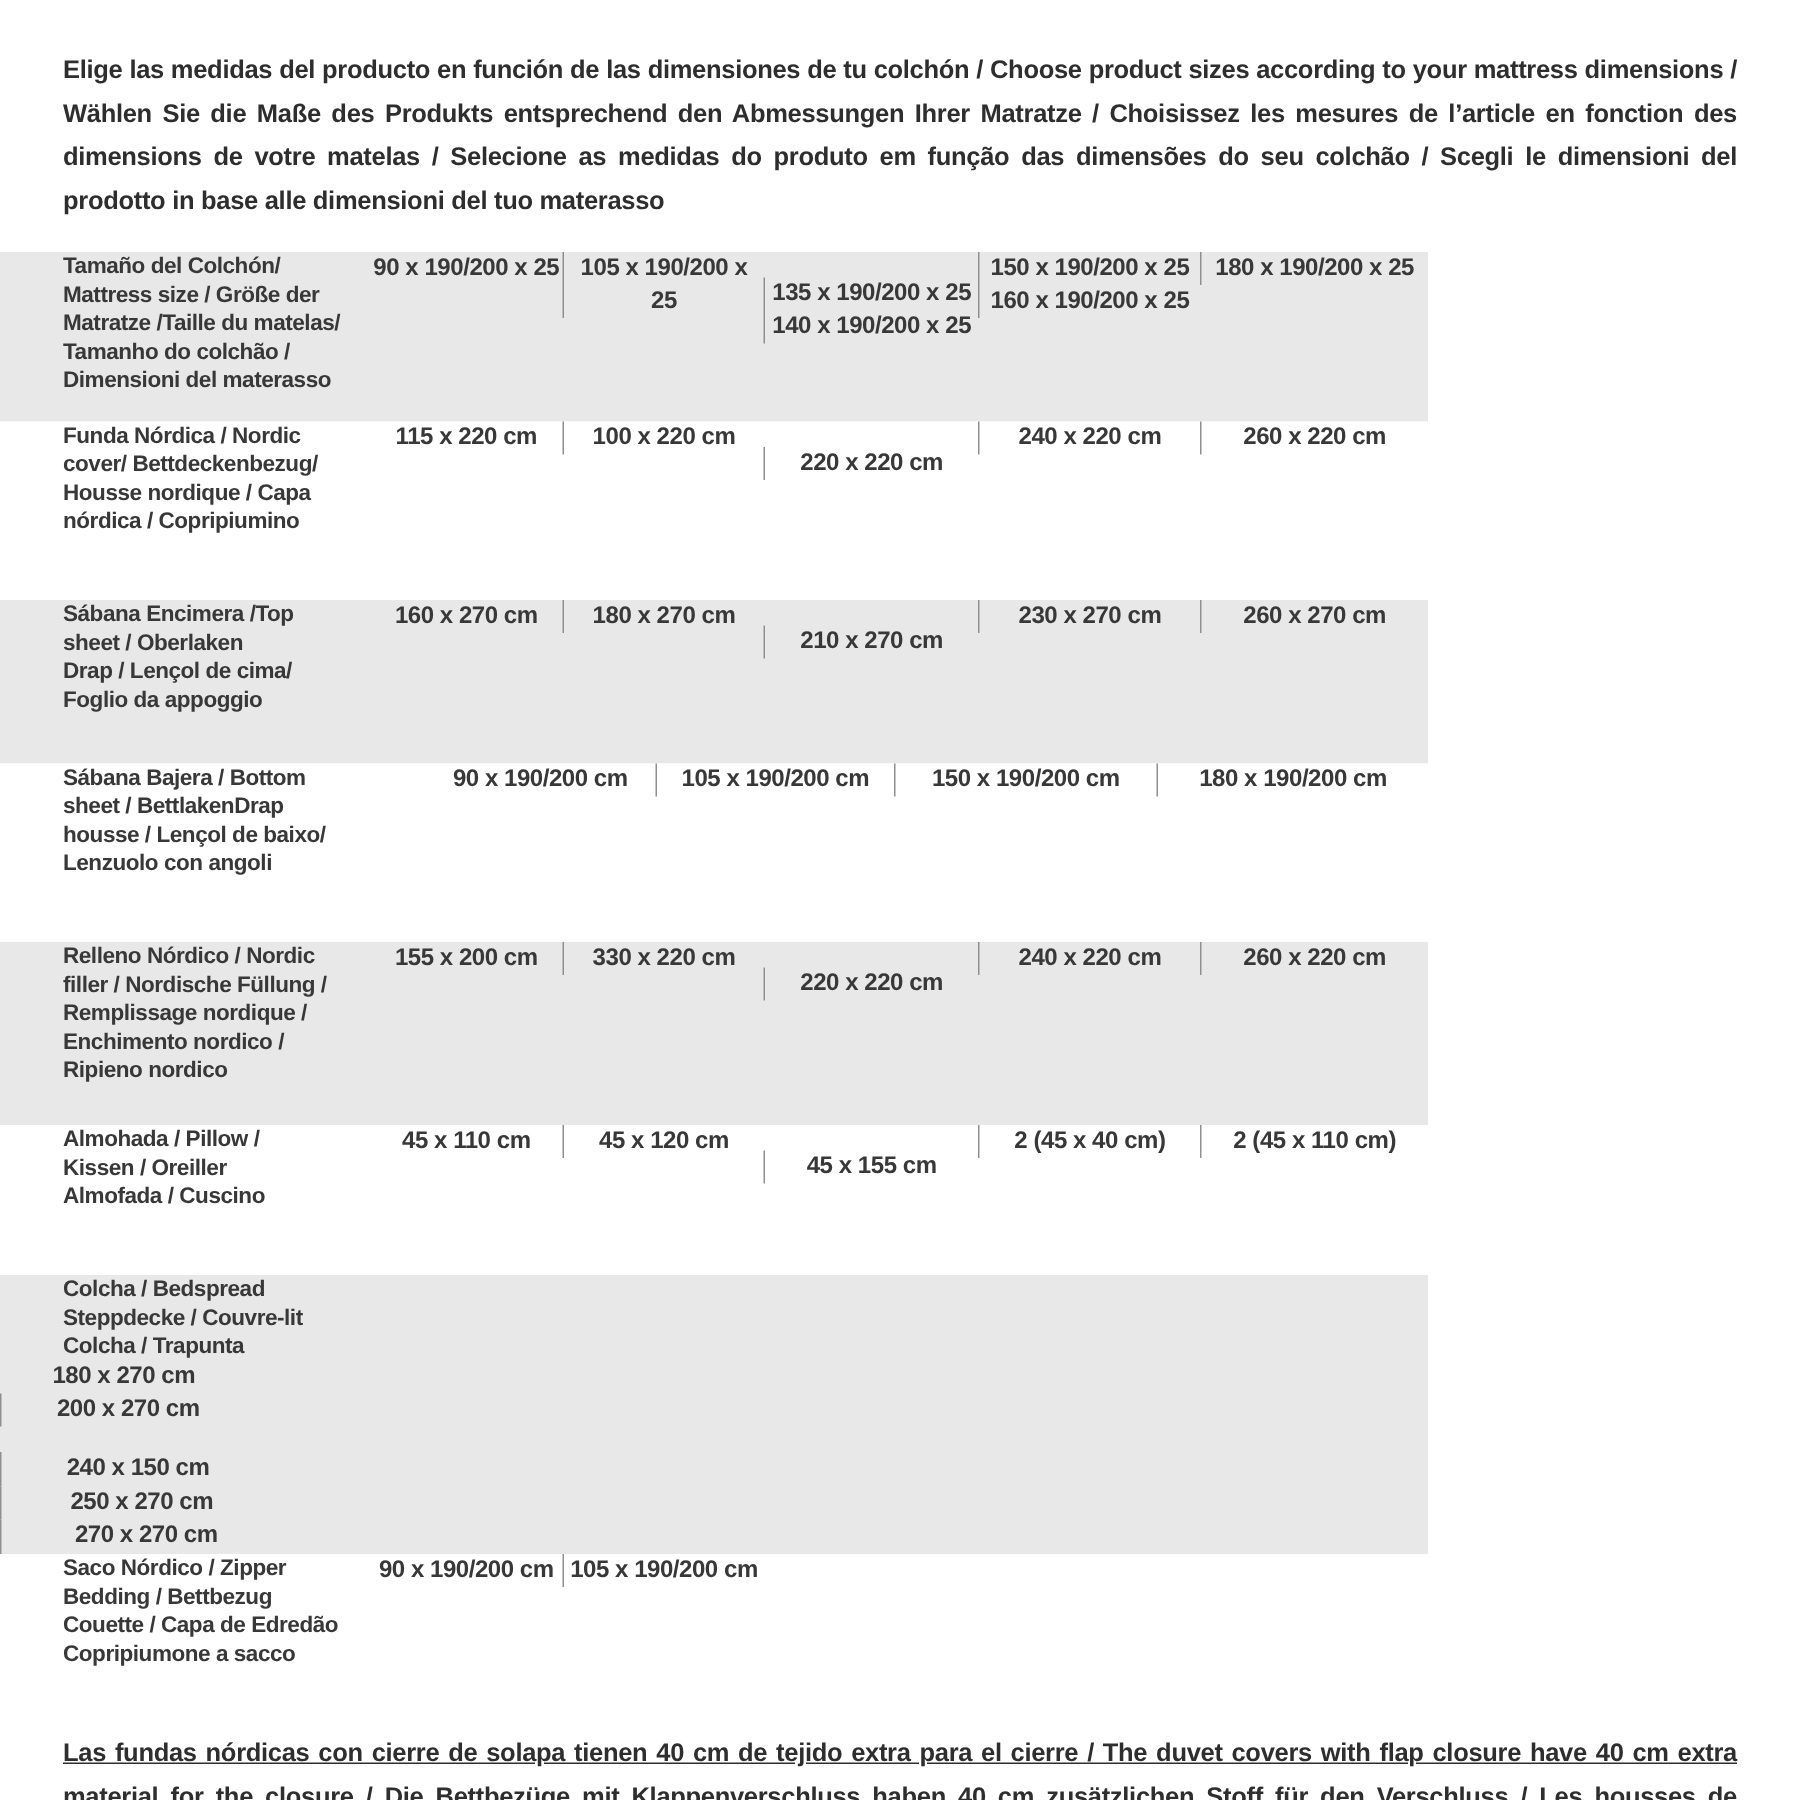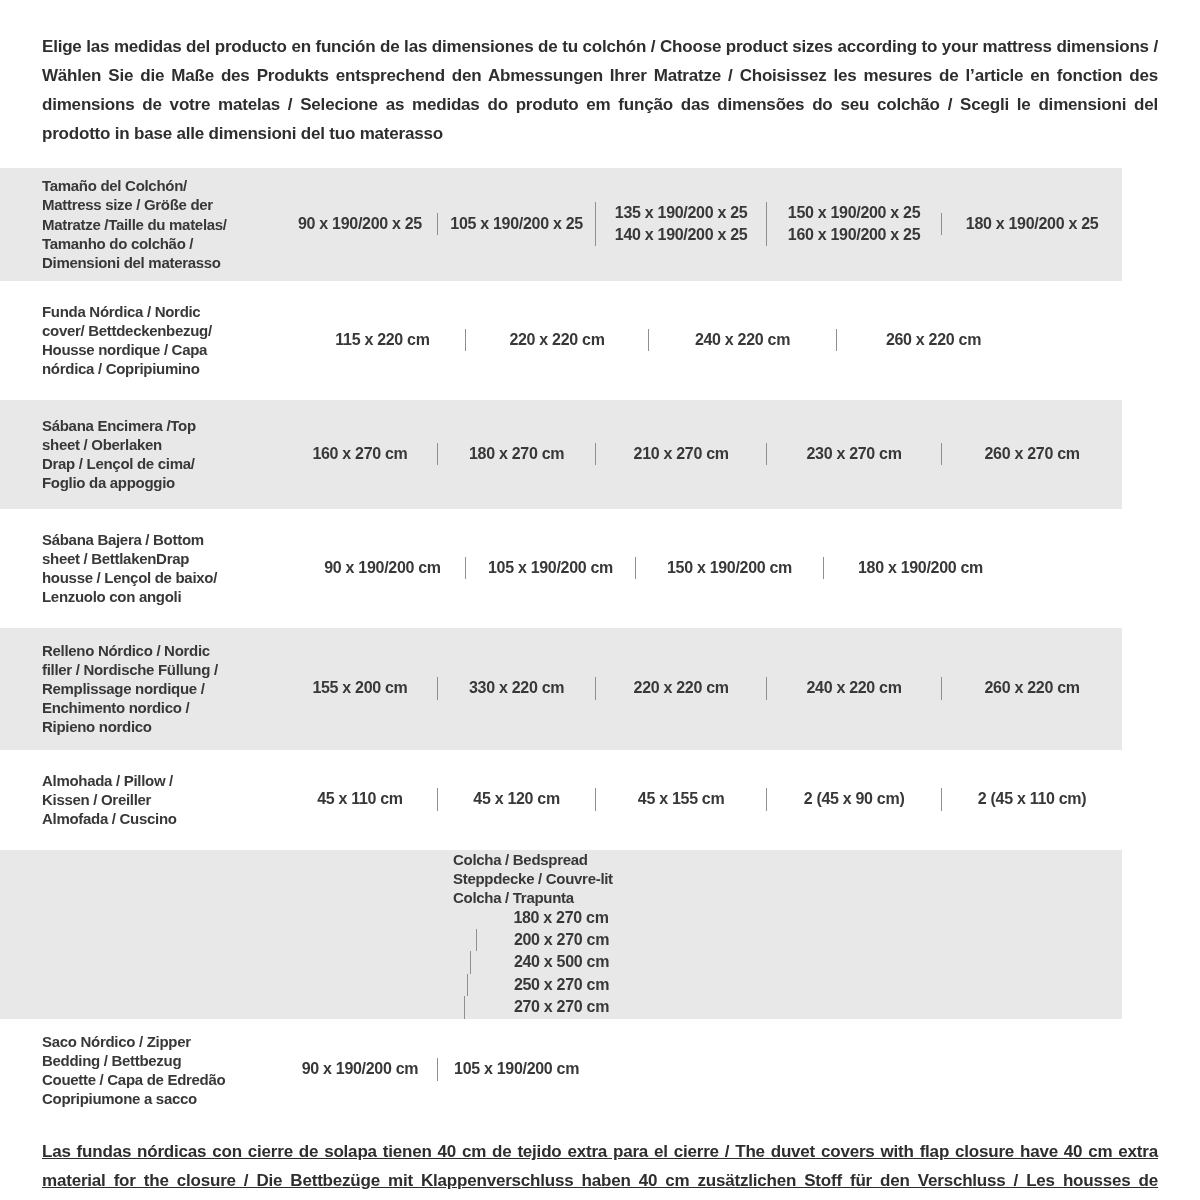--- a/index.html
+++ b/index.html
@@ -30,22 +30,22 @@
   .intro { padding-top: 33px; }
   .footer-note { padding-top: 17px; text-decoration: underline; }
 
   .size-table {
     margin-top: 19px;
     width: 1200px;
     color: #383838;
   }
   .trow {
     display: flex;
-    width: 1122px;
-    align-items: center;
+    width: 952px;
+    align-items: flex-start;
   }
   
   .trow:nth-child(odd) { background: #e8e8e8; }
   .trow:nth-child(even) { background: #ffffff; }
 
   
   .trow:nth-child(1) { min-height: 113px; }
   .trow:nth-child(2) { min-height: 119px; }
   .trow:nth-child(3) { min-height: 109px; }
   .trow:nth-child(4) { min-height: 119px; }
@@ -71,21 +71,21 @@
     text-align: left;
   }
   .cell.val {
     justify-content: center;
     text-align: center;
     font-size: 16px;
     line-height: 1.4;
   }
   .cell.c1 { width: 165px; }
   .cell.c2 { width: 170px; }
-  .cell.c3 { width: 183px; }
+  .cell.c3 { width: 183px; margin-top: 17px; }
   .cell.c4 { width: 188px; }
   .cell.c5 { width: 194px; }
   .cell.sep { border-left: 1px solid #8f8f8f; }
 </style>
 </head>
 <body>
 
 <div class="page">
 
   <p class="intro">Elige las medidas del producto en función de las dimensiones de tu colchón / Choose product sizes according to your mattress dimensions / Wählen Sie die Maße des Produkts entsprechend den Abmessungen Ihrer Matratze / Choisissez les mesures de l’article en fonction des dimensions de votre matelas / Selecione as medidas do produto em função das dimensões do seu colchão / Scegli le dimensioni del prodotto in base alle dimensioni del tuo materasso</p>
@@ -106,20 +106,21 @@
 160 x 190/200 x 25</div>
       <div class="cell val c5 sep">180 x 190/200 x 25</div>
     </div>
 
     <div class="trow">
       <div class="cell label">Funda Nórdica /  Nordic
 cover/ Bettdeckenbezug/
 Housse nordique  / Capa
 nórdica / Copripiumino</div>
       <div class="cell val c1">115 x 220 cm</div>
+      <div class="cell val c2 sep">100 x 220 cm</div>
       <div class="cell val c3 sep">220 x 220 cm</div>
       <div class="cell val c4 sep">240 x 220 cm</div>
       <div class="cell val c5 sep">260 x 220 cm</div>
     </div>
 
     <div class="trow">
       <div class="cell label">Sábana Encimera /Top
 sheet / Oberlaken
 Drap / Lençol de cima/
 Foglio da appoggio</div>
@@ -154,31 +155,31 @@
       <div class="cell val c5 sep">260 x 220 cm</div>
     </div>
 
     <div class="trow">
       <div class="cell label">Almohada  / Pillow /
 Kissen / Oreiller
 Almofada / Cuscino</div>
       <div class="cell val c1">45 x 110 cm</div>
       <div class="cell val c2 sep">45 x 120 cm</div>
       <div class="cell val c3 sep">45 x 155 cm</div>
-      <div class="cell val c4 sep">2 (45 x 90 cm)</div>
+      <div class="cell val c4 sep">2 (45 x 40 cm)</div>
       <div class="cell val c5 sep">2 (45 x 110 cm)</div>
     </div>
 
     <div class="trow">
       <div class="cell label">Colcha / Bedspread
 Steppdecke / Couvre-lit
 Colcha / Trapunta</div>
       <div class="cell val c1">180 x 270 cm</div>
       <div class="cell val c2 sep">200 x 270 cm</div>
-      <div class="cell val c3 sep">240 x 500 cm</div>
+      <div class="cell val c3 sep">240 x 150 cm</div>
       <div class="cell val c4 sep">250 x 270 cm</div>
       <div class="cell val c5 sep">270 x 270 cm</div>
     </div>
 
     <div class="trow">
       <div class="cell label">Saco Nórdico / Zipper
 Bedding / Bettbezug
 Couette  / Capa de Edredão
 Copripiumone a sacco</div>
       <div class="cell val c1">90 x 190/200 cm</div>

